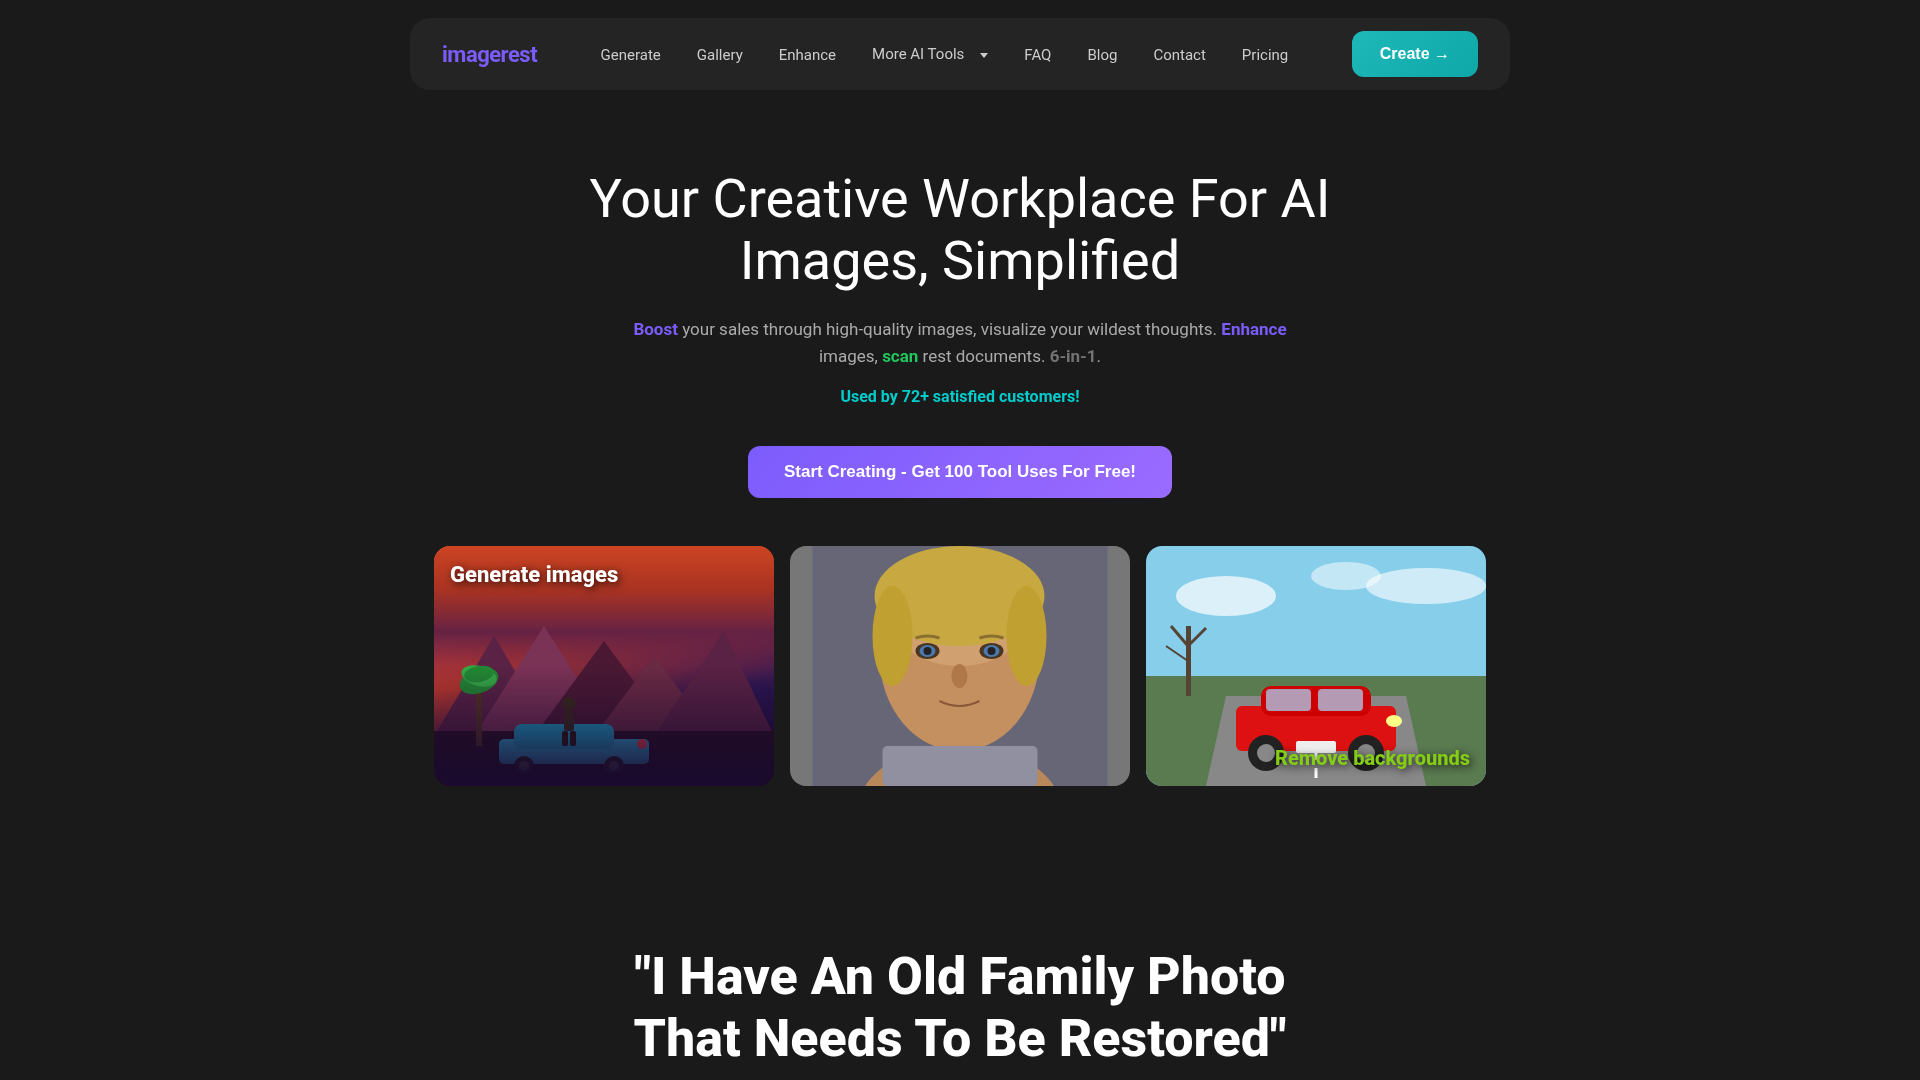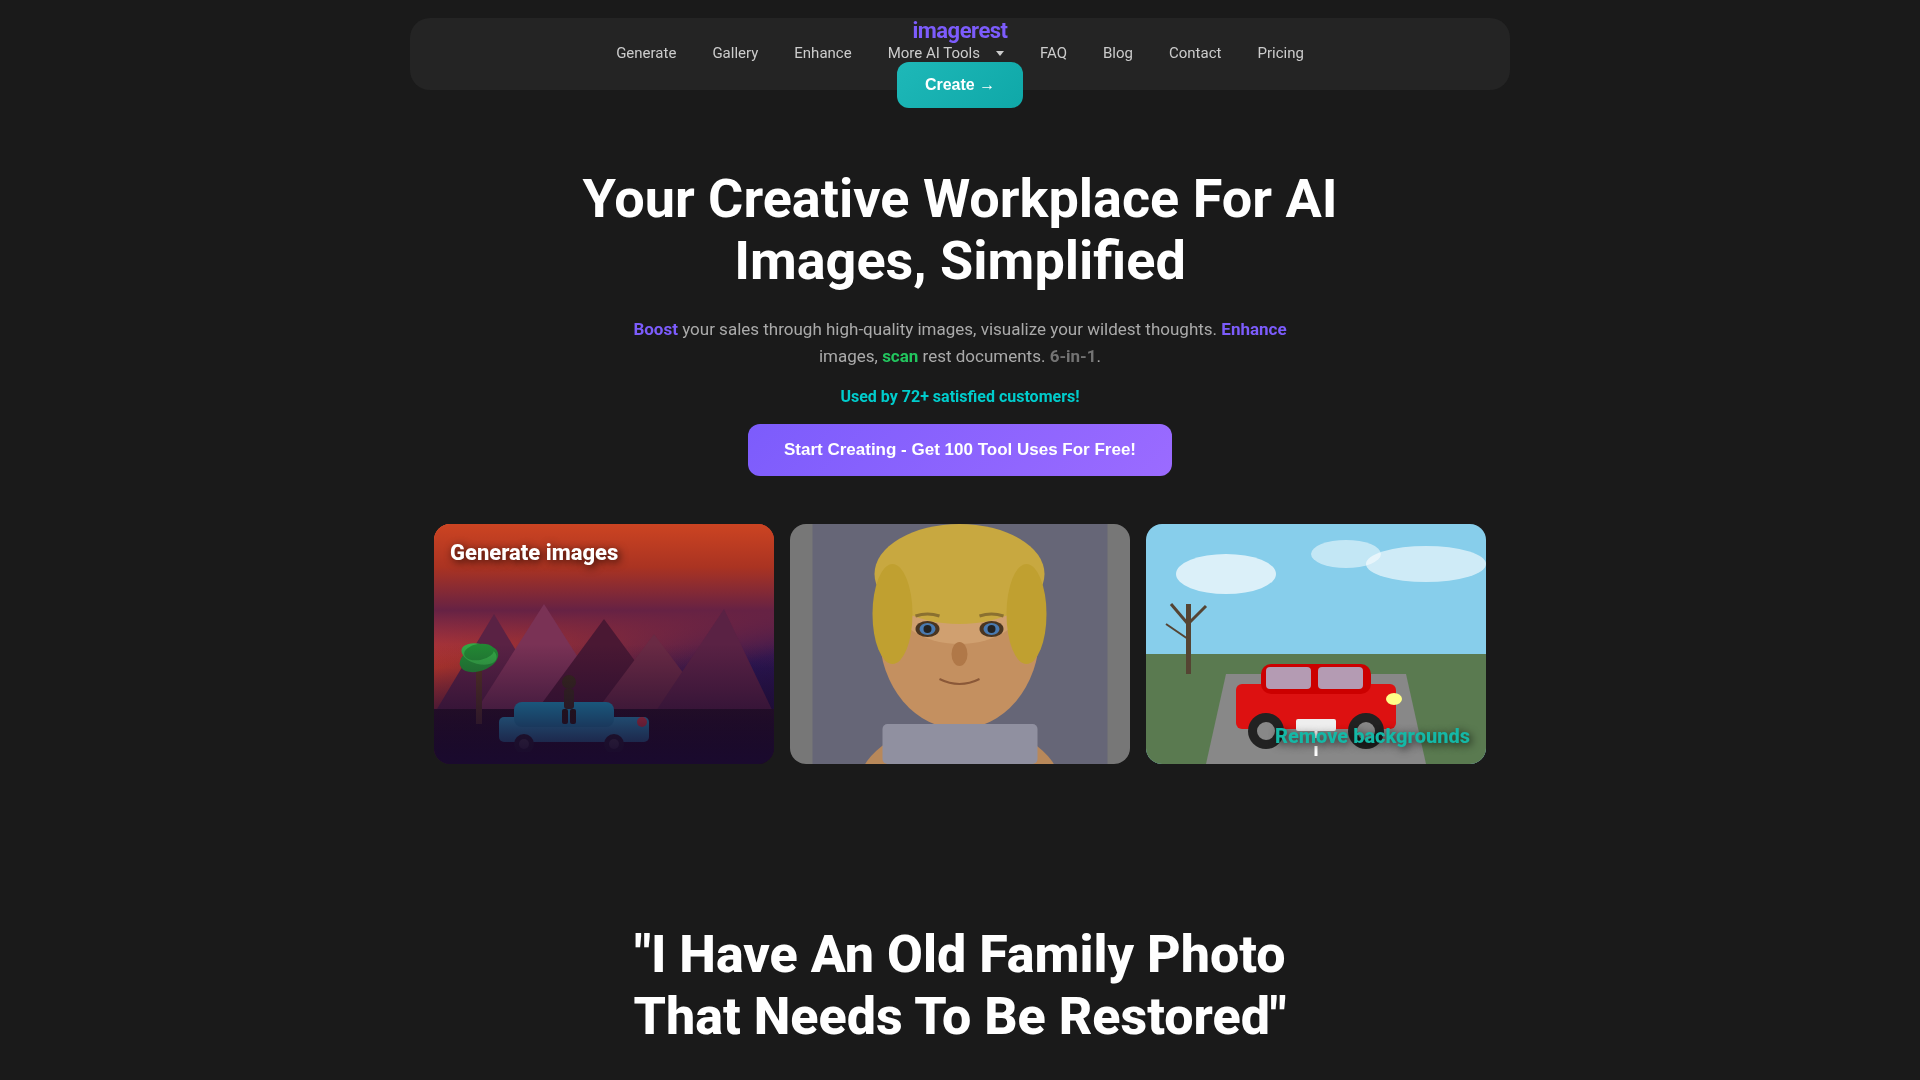--- a/index.html
+++ b/index.html
@@ -17,21 +17,20 @@
     nav {
       display: flex;
       align-items: center;
       justify-content: space-between;
       background-color: #242424;
       border-radius: 20px;
       margin: 18px auto;
       padding: 0 32px;
       max-width: 1100px;
       height: 72px;
-      flex-direction: column;
     }
 
     .logo {
       font-size: 22px;
       font-weight: 700;
       color: #ffffff;
       letter-spacing: -0.5px;
     }
 
     .logo span {
@@ -83,21 +82,21 @@
     }
 
     
     .hero {
       text-align: center;
       padding: 60px 20px 40px;
     }
 
     .hero h1 {
       font-size: 54px;
-      font-weight: 700;
+      font-weight: 400;
       color: #ffffff;
       line-height: 1.15;
       max-width: 900px;
       margin: 0 auto 24px;
     }
 
     .hero-subtitle {
       font-size: 17px;
       color: #aaaaaa;
       max-width: 660px;
@@ -121,21 +120,21 @@
     }
 
     .hero-subtitle .six-in-one {
       color: #737373;
       font-weight: 700;
     }
 
     .hero-customers {
       font-size: 16px;
       color: #aaaaaa;
-      margin-bottom: 18px;
+      margin-bottom: 40px;
     }
 
     .hero-customers span {
       color: #00cccc;
       font-weight: 700;
     }
 
     .cta-btn {
       background: linear-gradient(135deg, #7c5cfc, #9b6bff);
       color: #ffffff;
@@ -384,21 +383,21 @@
           <circle cx="120" cy="207" r="18" fill="#222"></circle>
           <circle cx="120" cy="207" r="9" fill="#888"></circle>
           <circle cx="220" cy="207" r="18" fill="#222"></circle>
           <circle cx="220" cy="207" r="9" fill="#888"></circle>
 
           <ellipse cx="248" cy="175" rx="8" ry="6" fill="#ffff88"></ellipse>
 
           <rect x="150" y="195" width="40" height="12" rx="2" fill="#eee"></rect>
         </svg>
       </div>
-      <div class="card-label" style="position:absolute;bottom:0;right:0;padding:16px;text-shadow:2px 2px 8px rgba(0,0,0,0.8);font-size:20px;font-weight:800;color:#14b8a6;">Remove backgrounds</div>
+      <div class="card-label" style="position:absolute;bottom:0;right:0;padding:16px;text-shadow:2px 2px 8px rgba(0,0,0,0.8);font-size:20px;font-weight:800;color:#84cc16;">Remove backgrounds</div>
     </div>
 
   </div>
 </section>
 
 <section class="testimonial">
   <h2>"I Have An Old Family Photo That Needs To Be Restored"</h2>
 
 </section>
 

